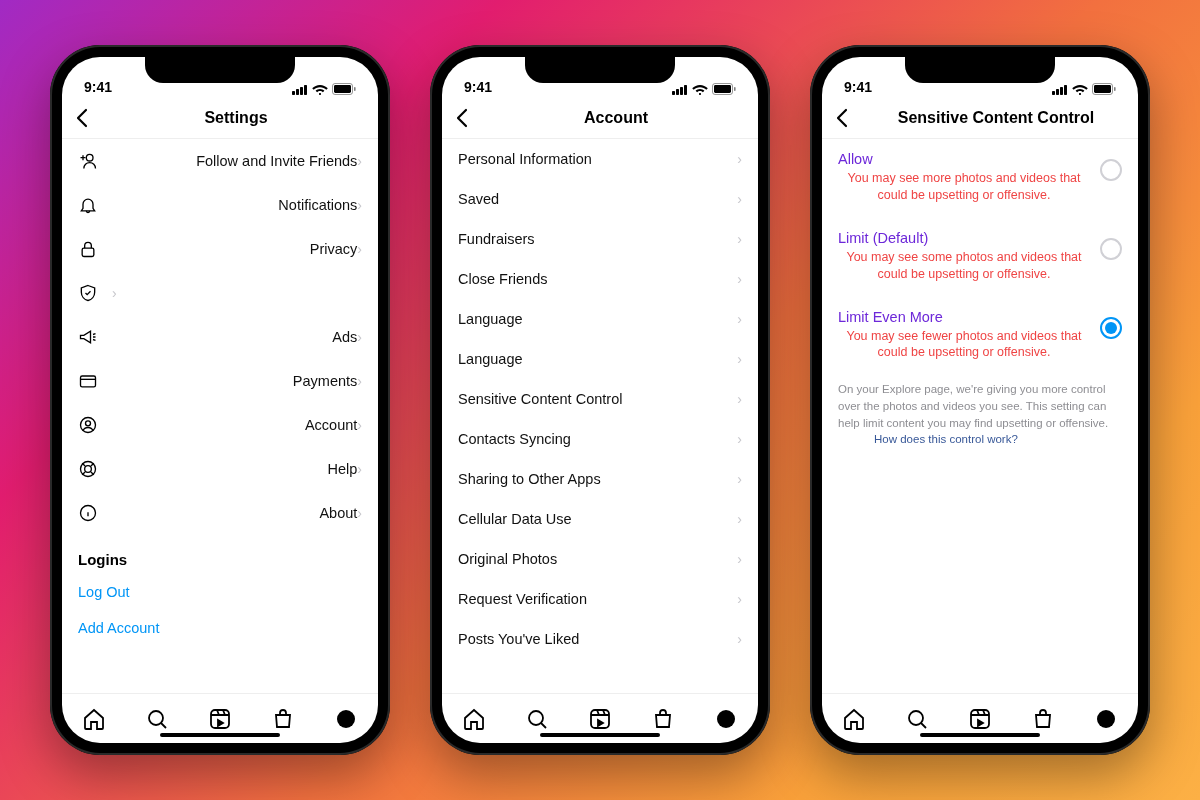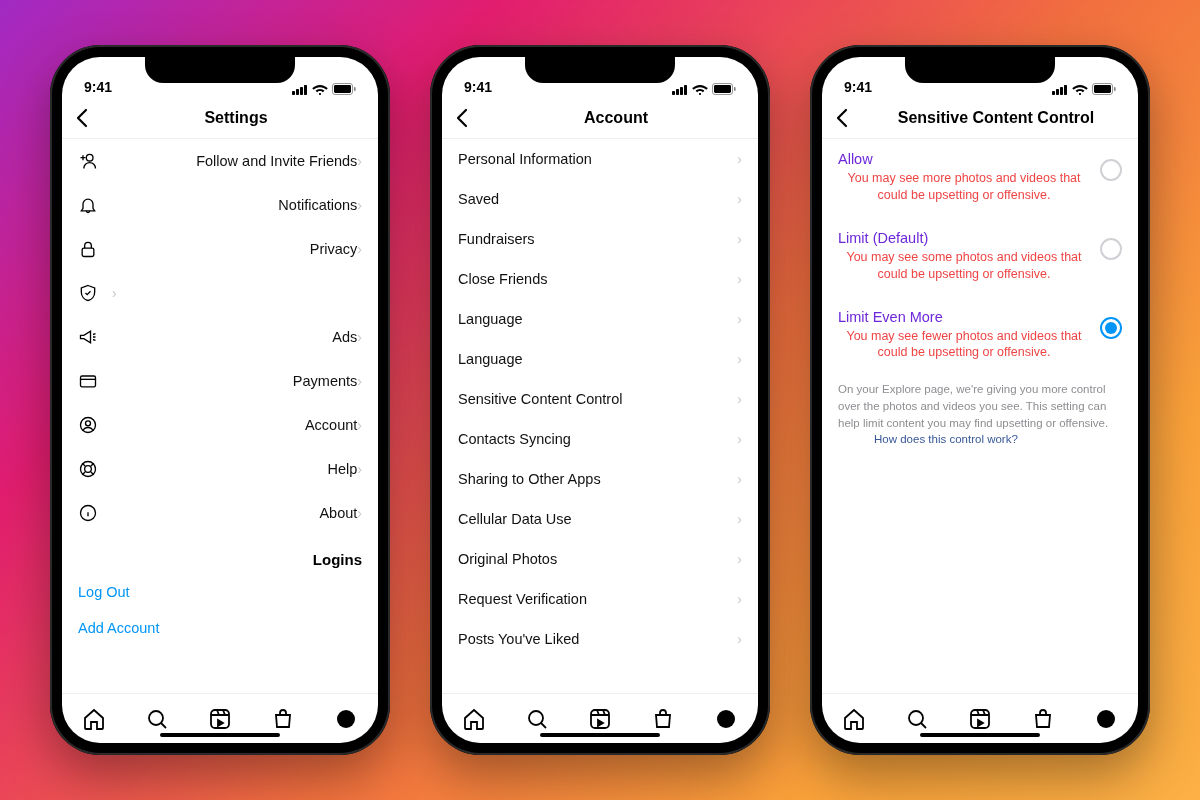--- a/index.html
+++ b/index.html
@@ -47,21 +47,21 @@
     display: flex; align-items: center; padding: 11px 16px;
     font-size: 14.5px; cursor: pointer; position: relative;
     min-height: 44px;
     text-align: right;
   }
   .row-icon { width: 20px; height: 20px; margin-right: 14px; display: flex; align-items: center; justify-content: center; flex-shrink: 0; }
   .row-label { flex: 1; color: #111; }
   .row-chevron { color: #c7c7cc; font-size: 14px; }
   .row-simple { padding: 10px 16px; font-size: 14.5px; cursor: pointer; min-height: 40px; display:flex; align-items:center;}
   .row-simple .row-label { flex:1; }
-  .section-header { padding: 16px 16px 6px; font-size: 15px; font-weight: 700; text-align: right; }
+  .section-header { padding: 16px 16px 6px; font-size: 15px; font-weight: 700; }
   .link-row { padding: 10px 16px; font-size: 14.5px; color: #0095f6; cursor: pointer; }
   .radio-row { padding: 12px 16px 14px; display: flex; align-items: flex-start; cursor: pointer; }
   .radio-text { flex: 1; padding-right: 10px; }
   .radio-title { font-size: 14.5px; color: #6d28d9; margin-bottom: 3px; }
   .radio-desc { font-size: 12.5px; color: #ef4444; line-height: 1.35; text-align: center; }
   .radio-circle {
     width: 22px; height: 22px; border-radius: 50%; border: 2px solid #d0d0d5;
     flex-shrink: 0; margin-top: 8px; position: relative;
   }
   .radio-circle.selected { border-color: #0095f6; }

